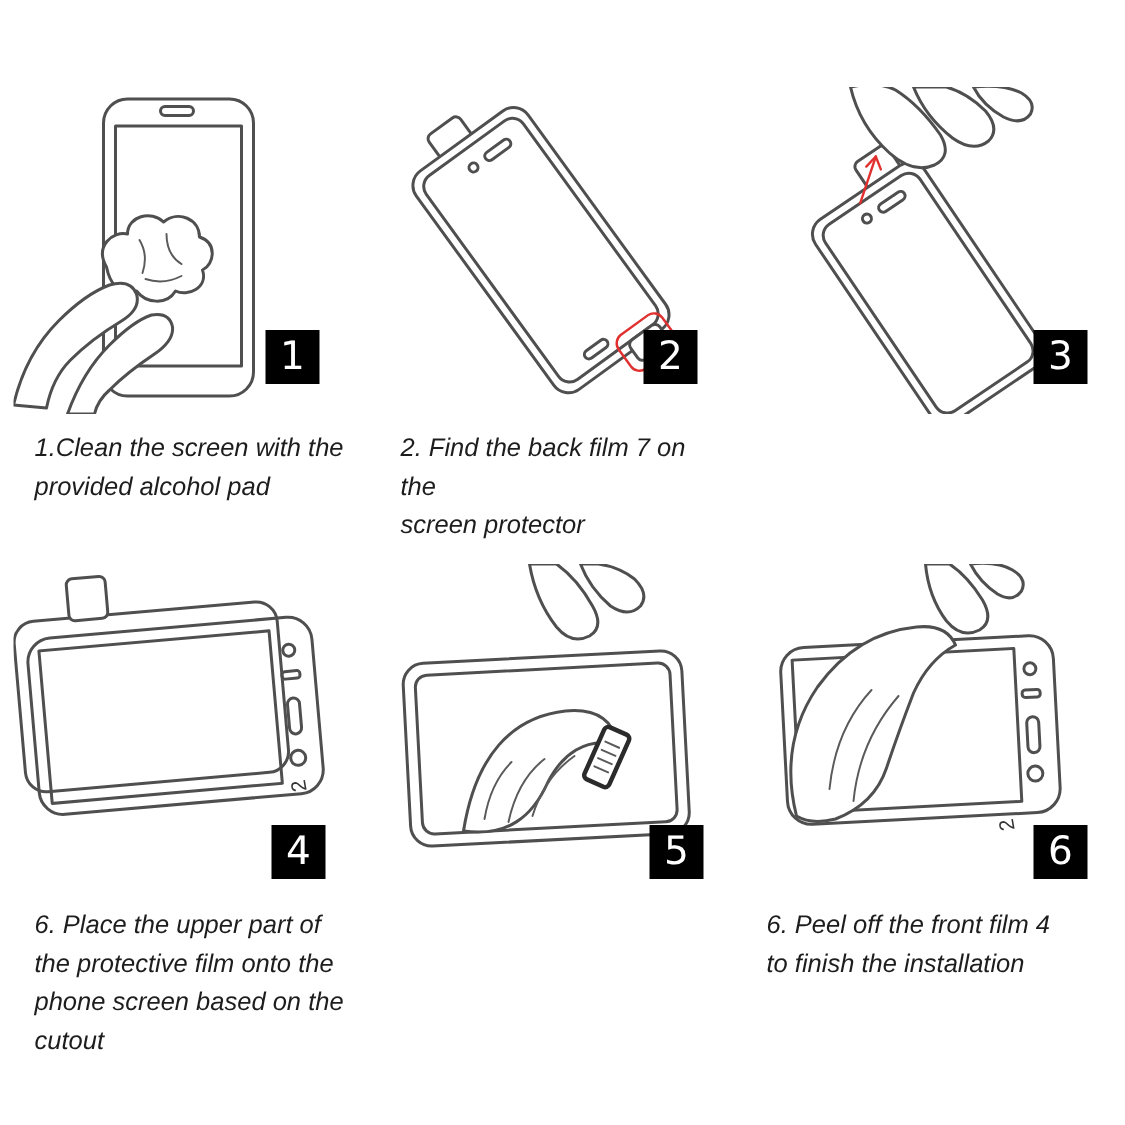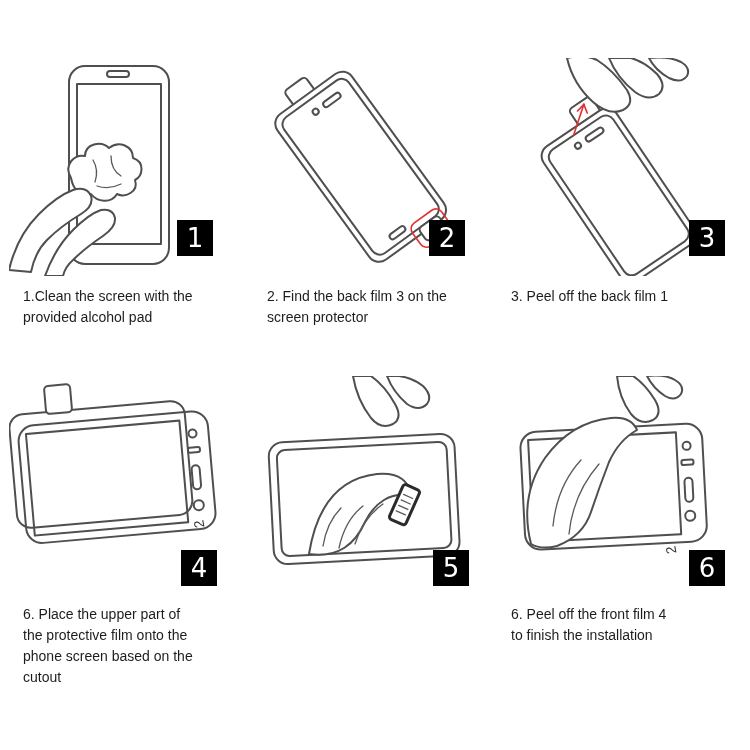--- a/index.html
+++ b/index.html
@@ -37,24 +37,25 @@
     position:absolute;
     font-size:14px;color:#333;
     transform:rotate(-100deg);
   }
   .p4 .film-label{left:186px;top:140px;}
   .p6 .film-label{left:170px;top:166px;}
   .caption{
     margin-top:10px;
     padding-left:14px;
     width:208px;
-    font-size:14px;
+    font-size:17px;
     line-height:1.5;
     white-space:pre-line;
     color:#1d1d1d;
+    font-style:italic;
   }
   
   .ln{fill:none;stroke:#4f4f4f;stroke-width:2;stroke-linecap:round;stroke-linejoin:round;}
   .fw{fill:#ffffff;stroke:#4f4f4f;stroke-width:2;stroke-linecap:round;stroke-linejoin:round;}
   .thin{fill:none;stroke:#5a5a5a;stroke-width:1.3;stroke-linecap:round;}
   .red{fill:none;stroke:#e03030;stroke-width:1.6;stroke-linecap:round;stroke-linejoin:round;}
   .dark{fill:#ffffff;stroke:#2b2b2b;stroke-width:3;stroke-linejoin:round;}
 </style>
 </head>
 <body>
@@ -92,21 +93,21 @@
           <rect class="fw" x="64" y="18" width="92" height="180" rx="12"></rect>
           <rect class="ln" x="70" y="24" width="80" height="168" rx="9"></rect>
           <rect class="ln" x="116" y="34" width="20" height="6" rx="3"></rect>
           <circle class="ln" cx="106" cy="37" r="3"></circle>
           <rect class="ln" x="92" y="180" width="18" height="6" rx="3"></rect>
           <rect class="fw" x="120" y="192" width="24" height="16" rx="4"></rect>
           <rect class="red" x="113" y="185" width="36" height="28" rx="7"></rect>
         </g>
       </svg>
       <div class="badge">2</div>
-      <div class="caption">2. Find the back film 3 on the
+      <div class="caption">2. Find the back film 7 on the
 screen protector</div>
     </div>
 
     <div class="panel p3">
       <svg class="illus" viewBox="0 0 222 218">
         <g transform="rotate(-34 110 120)">
           <rect class="fw" x="116" y="42" width="26" height="22" rx="4"></rect>
           <rect class="fw" x="66" y="60" width="88" height="162" rx="12"></rect>
           <rect class="ln" x="72" y="66" width="76" height="150" rx="9"></rect>
           <rect class="ln" x="114" y="74" width="20" height="6" rx="3"></rect>
@@ -117,21 +118,20 @@
             <path class="red" d="M132,46 l-2,9"></path>
           </g>
         </g>
         <g>
           <path class="fw" d="M70,0 Q76,26 96,44 Q112,58 126,52 Q138,46 130,32 Q116,12 100,2 Q88,-4 70,0 Z"></path>
           <path class="fw" d="M112,0 Q120,20 138,34 Q152,44 162,36 Q170,28 160,16 Q148,4 134,0 Z"></path>
           <path class="fw" d="M152,0 Q158,12 172,20 Q184,26 190,18 Q194,10 184,4 Q172,-2 152,0 Z"></path>
         </g>
       </svg>
       <div class="badge">3</div>
-      <div class="caption">3. Peel off the back film 1</div>
     </div>
 
     <div class="panel p4">
       <svg class="illus" viewBox="0 0 222 218">
         <g transform="rotate(-5 111 112)">
           <rect class="fw" x="14" y="42" width="190" height="118" rx="16"></rect>
           <rect class="ln" x="22" y="50" width="154" height="102"></rect>
           <circle class="ln" cx="188" cy="64" r="4"></circle>
           <rect class="ln" x="182" y="78" width="12" height="5" rx="2"></rect>
           <rect class="ln" x="184" y="96" width="8" height="24" rx="4"></rect>

